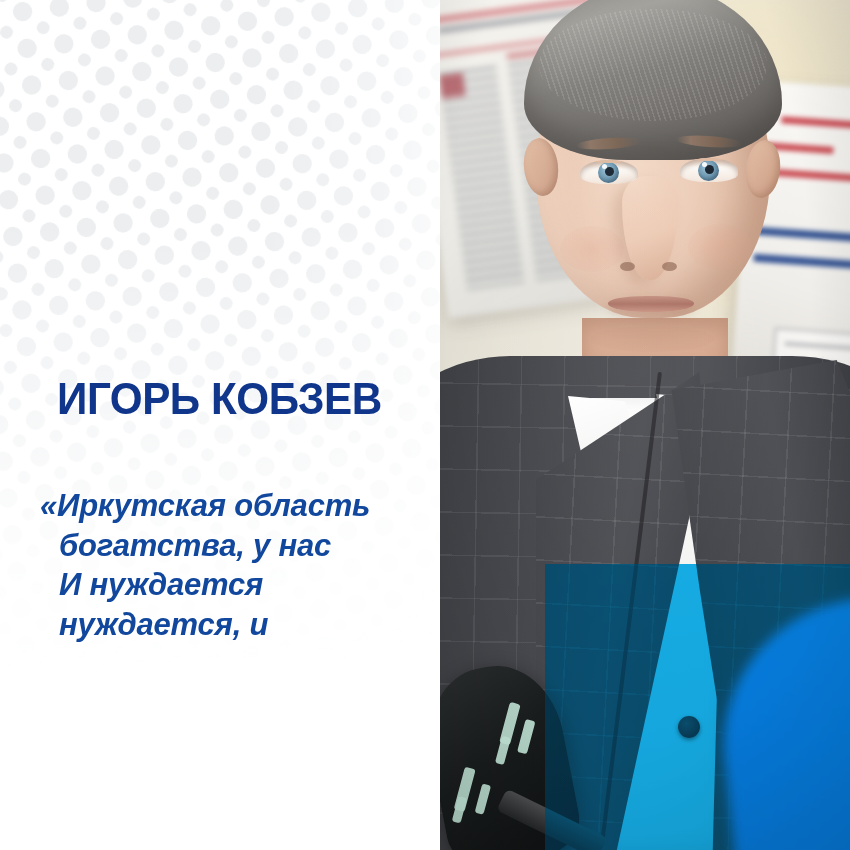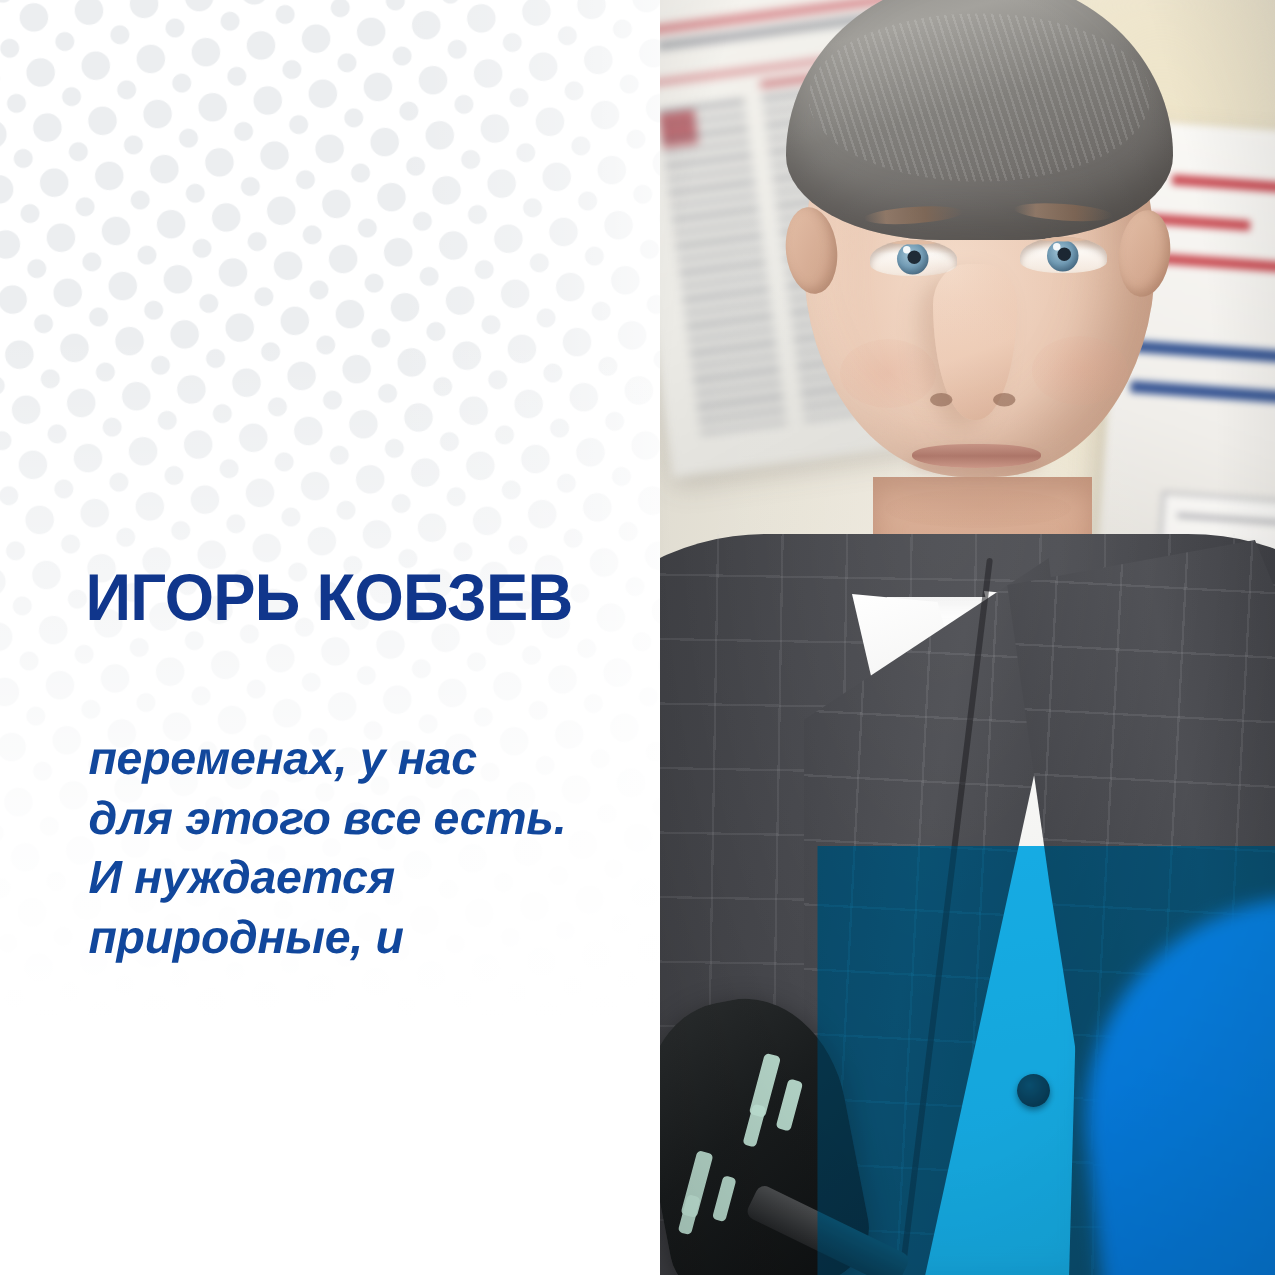--- a/index.html
+++ b/index.html
@@ -477,24 +477,24 @@
     <div id="dot-field">
       <div class="dots dots-big"></div>
       <div class="dots dots-small"></div>
     </div>
     <div id="dot-fade"></div>
 
     <div id="text-block">
       <h1 id="name-heading">ИГОРЬ КОБЗЕВ</h1>
 
       <blockquote id="quote">
-        <span class="qline indent">переменах, у нас</span>
-        <span class="qline indent">для этого все есть.</span>
+        <span class="qline">«Иркутская область</span>
+        <span class="qline indent">богатства, у нас</span>
         <span class="qline indent">И нуждается</span>
-        <span class="qline indent">природные, и</span>
+        <span class="qline indent">нуждается, и</span>
       </blockquote>
     </div>
   </div>
 
   <div id="photo">
 
     <div class="wall"></div>
     <div class="wall-warm"></div>
 
     <div class="poster-left">

